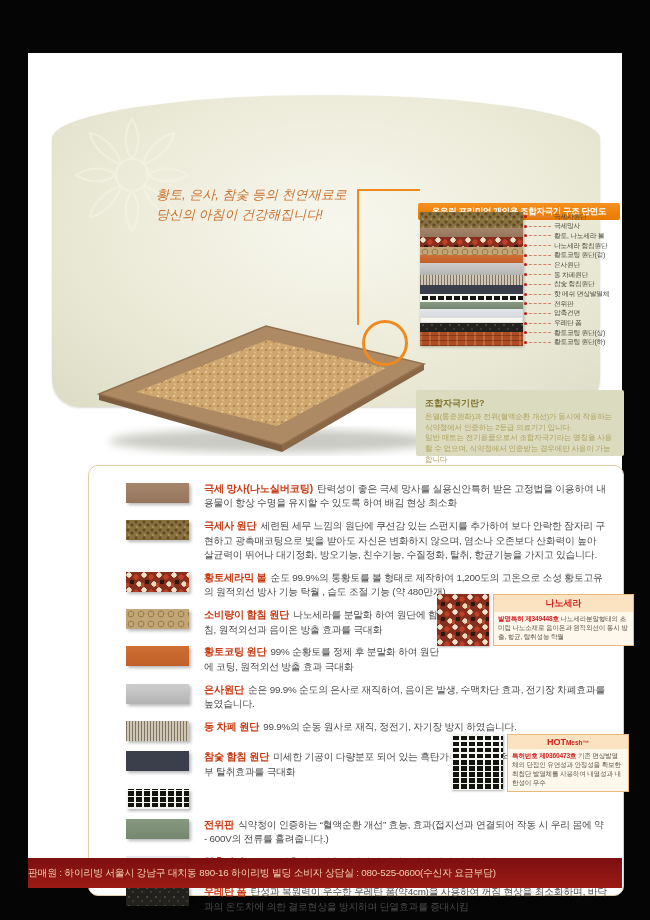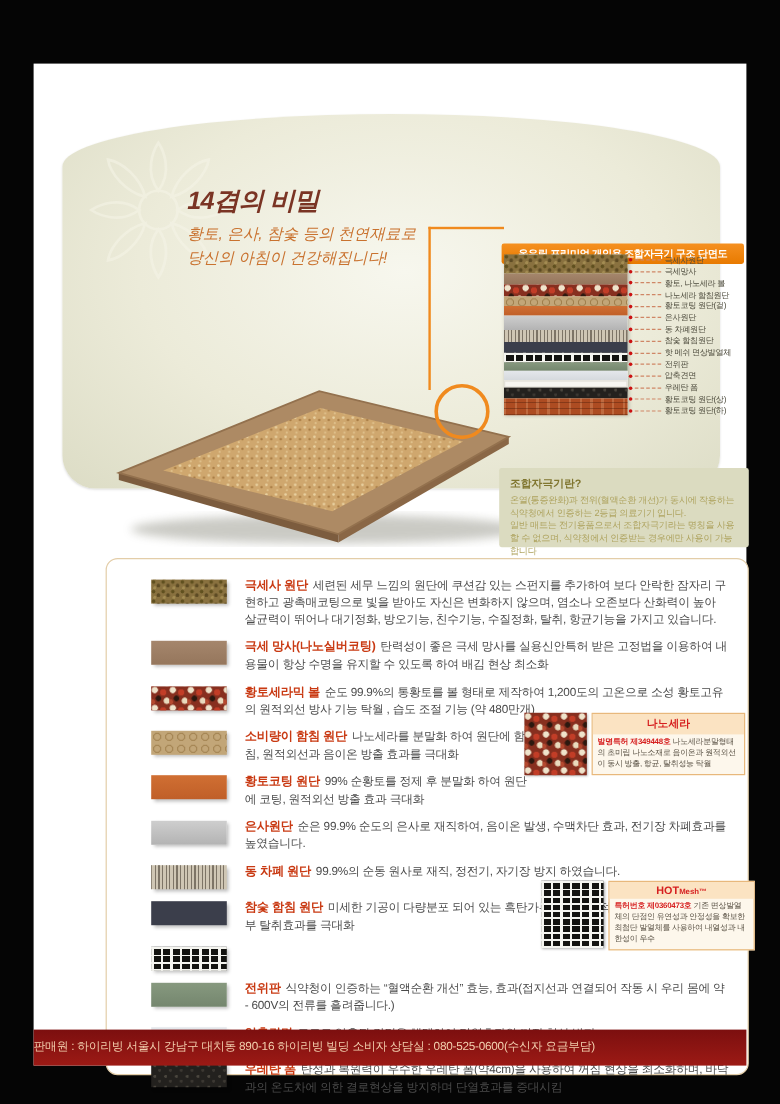--- a/index.html
+++ b/index.html
@@ -44,21 +44,21 @@
   .mat-item{display:flex;align-items:flex-start;margin-bottom:9px;position:relative;}
   .swatch{flex:0 0 63px;height:20px;margin-right:15px;margin-top:1px;box-shadow:2px 2px 3px rgba(0,0,0,0.28);}
   .mat-text{font-size:9.8px;color:#4a4a4a;line-height:1.42;letter-spacing:-0.2px;}
   .mat-text b{color:#c93a13;font-size:10.2px;margin-right:4px;}
   .w-narrow .mat-text{width:238px;}
   .w-med .mat-text{width:252px;}
 
   
   .side-box{position:absolute;display:flex;}
   .side-thumb{flex:0 0 52px;height:52px;box-shadow:1px 1px 2px rgba(0,0,0,0.3);}
-  .side-card{width:128px;border:1px solid #e8b87c;margin-left:4px;background:#fdf7ec;}
+  .side-card{width:141px;border:1px solid #e8b87c;margin-left:4px;background:#fdf7ec;}
   .side-card-head{background:#fbe3c2;text-align:center;font-size:9px;font-weight:bold;color:#d61f1f;padding:2px 0;}
   .side-card-body{font-size:6.6px;color:#5a5245;line-height:1.35;padding:3px 4px;letter-spacing:-0.2px;}
   .side-card-body b{color:#d61f1f;}
   .hotmesh-head .hm-sub{font-size:6.5px;vertical-align:baseline;}
 
   
   .footer{position:absolute;left:0;top:805px;width:594px;height:30px;background:linear-gradient(#7c0f0f,#9c1a15);
     color:#f2cfae;font-size:9.8px;line-height:30px;letter-spacing:-0.2px;}
 
   
@@ -105,21 +105,20 @@
           <path d="M62 46 C50 30 58 12 62 6 C66 12 74 30 62 46 Z"></path>
           <path d="M62 78 C50 94 58 112 62 118 C66 112 74 94 62 78 Z"></path>
           <path d="M46 62 C30 50 12 58 6 62 C12 66 30 74 46 62 Z"></path>
           <path d="M78 62 C94 50 112 58 118 62 C112 66 94 74 78 62 Z"></path>
           <path d="M51 51 C35 47 22 32 20 20 C32 22 47 35 51 51 Z"></path>
           <path d="M73 51 C77 35 92 22 104 20 C102 32 89 47 73 51 Z"></path>
           <path d="M51 73 C47 89 32 102 20 104 C22 92 35 77 51 73 Z"></path>
           <path d="M73 73 C89 77 102 92 104 104 C92 102 77 89 73 73 Z"></path>
         </g>
       </svg>
-      <div class="hero-title">14겹의 비밀</div>
       <div class="hero-sub">
         <span>황토, 은사, 참숯 등의 천연재료로</span><br>
         <span>당신의 아침이 건강해집니다!</span>
       </div>
 
       <svg class="mat-svg" width="350" height="145" viewBox="0 0 350 145">
         <defs>
           <pattern id="speck" width="8" height="8" patternUnits="userSpaceOnUse">
             <rect width="8" height="8" fill="#cfa76e"></rect>
             <circle cx="2" cy="2" r="1.1" fill="#e9d2a2"></circle>
@@ -235,26 +234,26 @@
       <div class="info-box">
         <div class="info-title">조합자극기란?</div>
         <div class="info-body">온열(통증완화)과 전위(혈액순환 개선)가 동시에 작용하는 식약청에서 인증하는 2등급 의료기기 입니다.</div>
         <div class="info-body">일반 매트는 전기용품으로서 조합자극기라는 명칭을 사용할 수 없으며, 식약청에서 인증받는 경우에만 사용이 가능합니다</div>
       </div>
     </div>
 
     <div class="content-box">
       <div id="materials-list">
           <div class="mat-item ">
+            <div class="swatch pat-tan"></div>
+            <div class="mat-text"><b>극세 망사(나노실버코팅)</b>탄력성이 좋은 극세 망사를 실용신안특허 받은 고정법을 이용하여 내용물이 항상 수명을 유지할 수 있도록 하여 배김 현상 최소화</div>
+          </div>
+          <div class="mat-item ">
             <div class="swatch pat-microfiber"></div>
             <div class="mat-text"><b>극세사 원단</b>세련된 세무 느낌의 원단에 쿠션감 있는 스펀지를 추가하여 보다 안락한 잠자리 구현하고 광촉매코팅으로 빛을 받아도 자신은 변화하지 않으며, 염소나 오존보다 산화력이 높아 살균력이 뛰어나 대기정화, 방오기능, 친수기능, 수질정화, 탈취, 항균기능을 가지고 있습니다.</div>
-          </div>
-          <div class="mat-item ">
-            <div class="swatch pat-tan"></div>
-            <div class="mat-text"><b>극세 망사(나노실버코팅)</b>탄력성이 좋은 극세 망사를 실용신안특허 받은 고정법을 이용하여 내용물이 항상 수명을 유지할 수 있도록 하여 배김 현상 최소화</div>
           </div>
           <div class="mat-item ">
             <div class="swatch pat-balls"></div>
             <div class="mat-text"><b>황토세라믹 볼</b>순도 99.9%의 통황토를 볼 형태로 제작하여 1,200도의 고온으로 소성 황토고유의 원적외선 방사 기능 탁월 , 습도 조절 기능 (약 480만개)</div>
           </div>
           <div class="mat-item w-narrow">
             <div class="swatch pat-nanofabric"></div>
             <div class="mat-text"><b>소비량이 함침 원단</b>나노세라를 분말화 하여 원단에 함침, 원적외선과 음이온 방출 효과를 극대화</div>
           </div>
           <div class="mat-item w-narrow">

